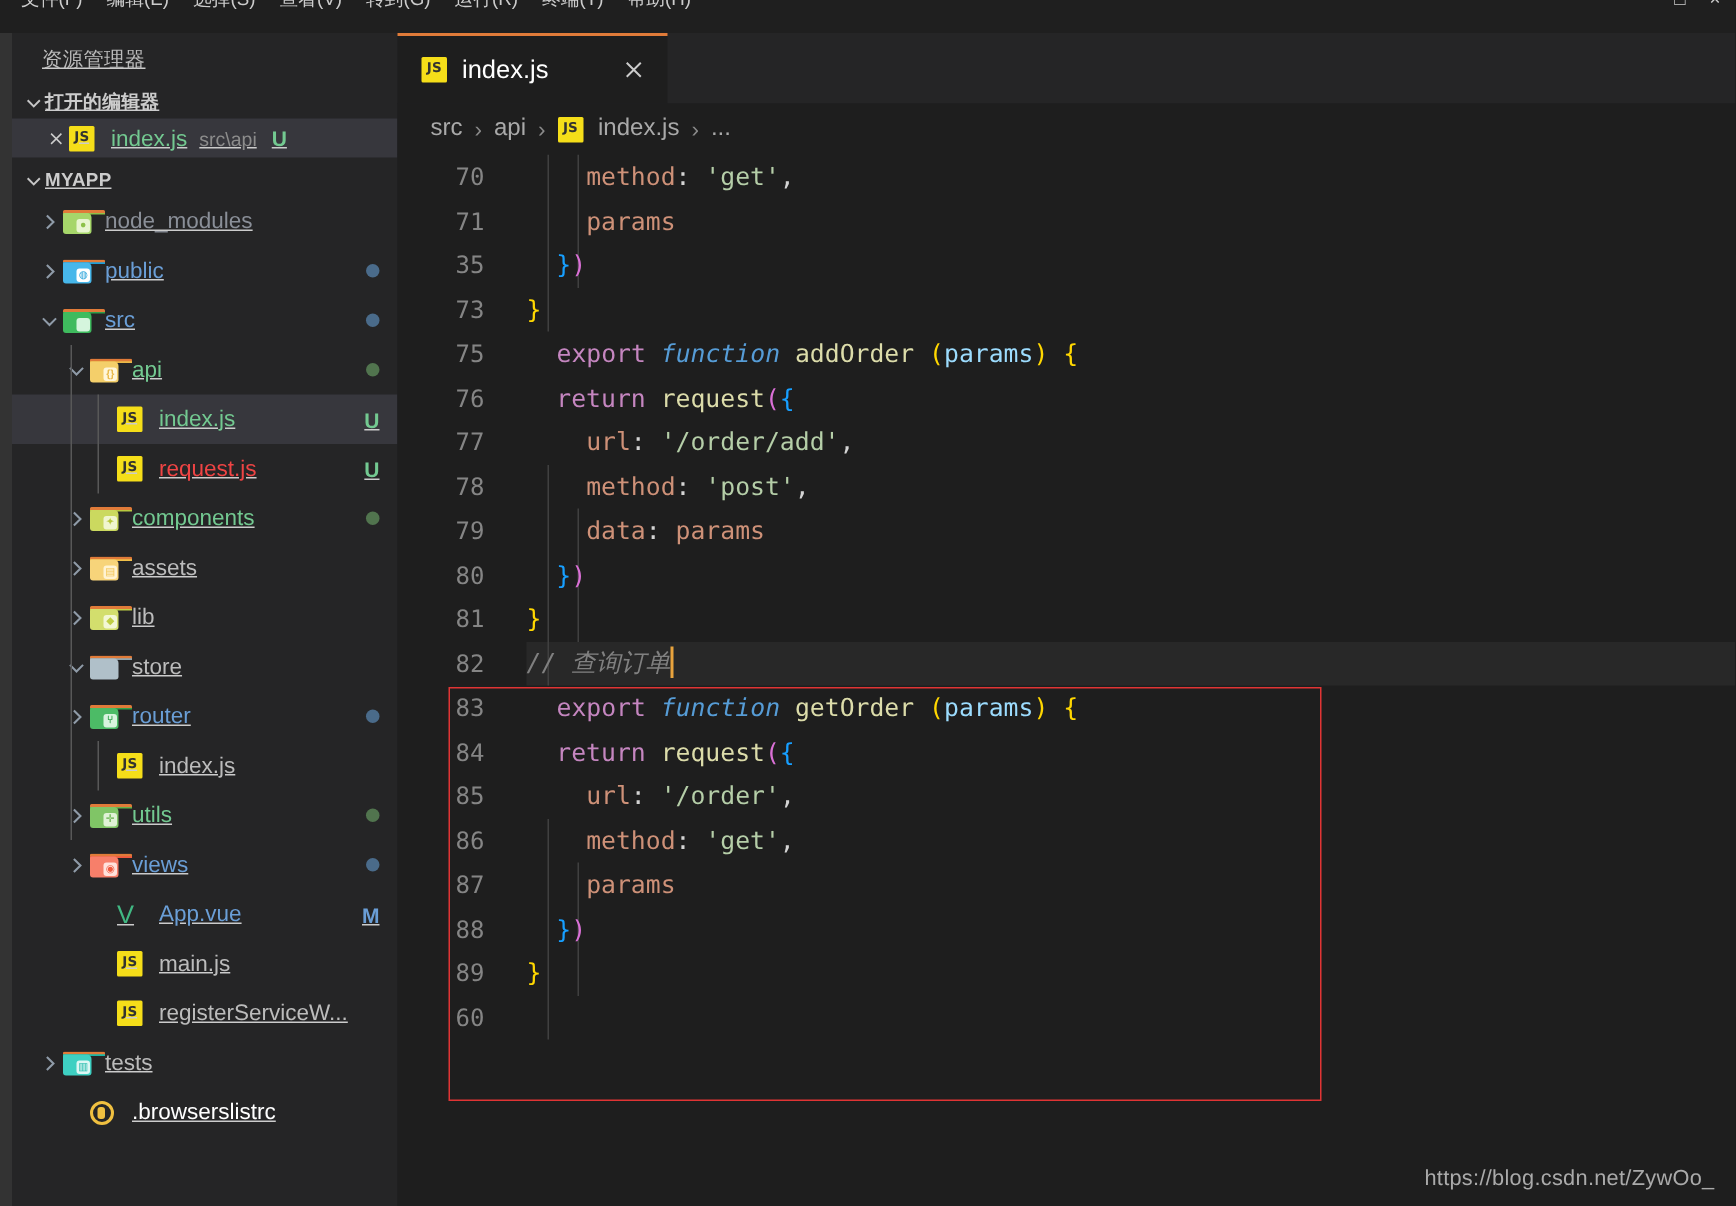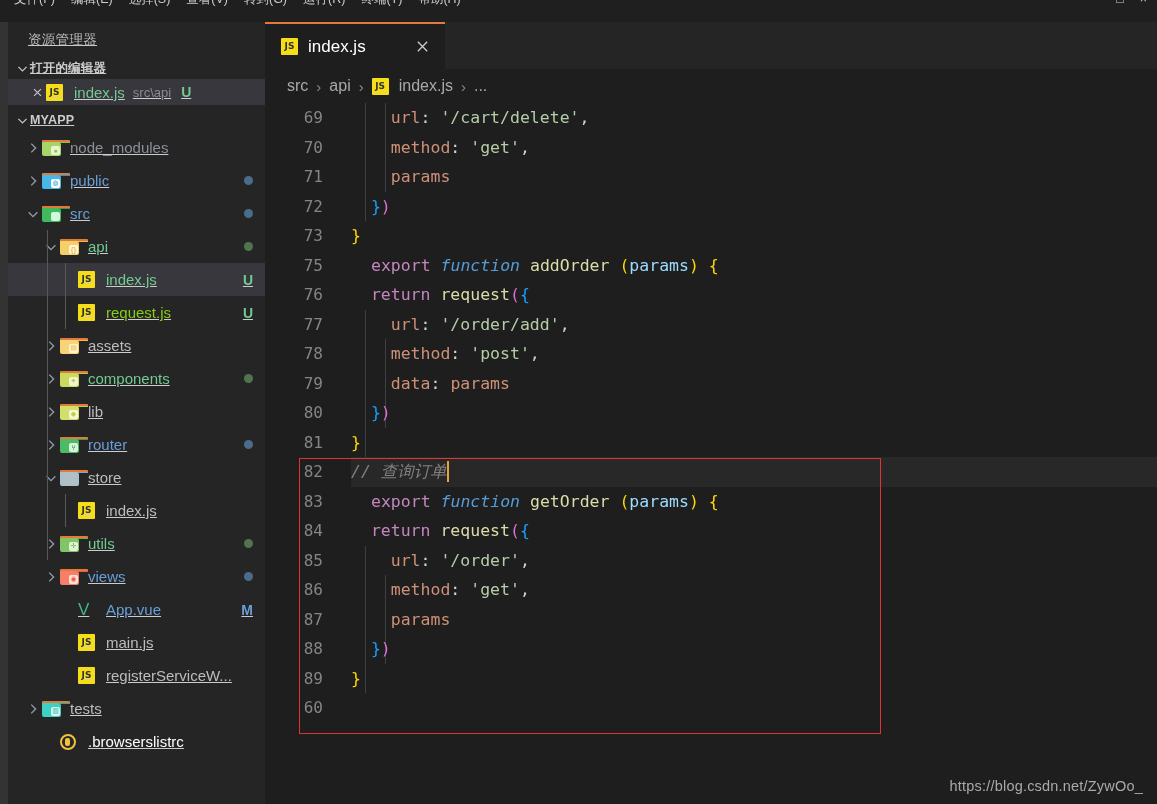--- a/index.html
+++ b/index.html
@@ -396,23 +396,41 @@
         <div class="tree-row">
           <span class="tree-indent" style="flex: 0 0 52px;"></span>
           <span class="arrow hidden">
             <svg viewBox="0 0 16 16" fill="none" stroke="currentColor" stroke-width="1.6">
               <path d="M6 3l5 5-5 5"></path>
             </svg>
           </span>
           <span class="file-icon">
             <span class="jsicon">JS</span>
           </span>
-          <span class="label" style="color: #84cc16;">request.js</span>
+          <span class="label" style="color: #ef4444;">request.js</span>
           <span class="spacer"></span>
           <span class="badge" style="color: rgb(115, 201, 145);">U</span>
+        </div>
+        <div class="tree-row">
+          <span class="tree-indent" style="flex: 0 0 34px;"></span>
+          <span class="arrow">
+            <svg viewBox="0 0 16 16" fill="none" stroke="currentColor" stroke-width="1.6">
+              <path d="M6 3l5 5-5 5"></path>
+            </svg>
+          </span>
+          <span class="file-icon">
+            <span class="fico">
+              <span class="tab" style="background:#b8c93f"></span>
+              <span class="body" style="background:#cbd95f"></span>
+              <span class="mark" style="background:#f0f5cf;color:#b8c93f">✦</span>
+            </span>
+          </span>
+          <span class="label" style="color: rgb(115, 201, 145);">components</span>
+          <span class="spacer"></span>
+          <span class="dot" style="background: rgb(81, 116, 78);"></span>
         </div>
         <div class="tree-row">
           <span class="tree-indent" style="flex: 0 0 34px;"></span>
           <span class="arrow">
             <svg viewBox="0 0 16 16" fill="none" stroke="currentColor" stroke-width="1.6">
               <path d="M6 3l5 5-5 5"></path>
             </svg>
           </span>
           <span class="file-icon">
             <span class="fico">
@@ -426,79 +444,61 @@
         </div>
         <div class="tree-row">
           <span class="tree-indent" style="flex: 0 0 34px;"></span>
           <span class="arrow">
             <svg viewBox="0 0 16 16" fill="none" stroke="currentColor" stroke-width="1.6">
               <path d="M6 3l5 5-5 5"></path>
             </svg>
           </span>
           <span class="file-icon">
             <span class="fico">
-              <span class="tab" style="background:#b8c93f"></span>
-              <span class="body" style="background:#cbd95f"></span>
-              <span class="mark" style="background:#f0f5cf;color:#b8c93f">✦</span>
-            </span>
-          </span>
-          <span class="label" style="color: rgb(115, 201, 145);">components</span>
-          <span class="spacer"></span>
-          <span class="dot" style="background: rgb(81, 116, 78);"></span>
-        </div>
-        <div class="tree-row">
-          <span class="tree-indent" style="flex: 0 0 34px;"></span>
-          <span class="arrow">
-            <svg viewBox="0 0 16 16" fill="none" stroke="currentColor" stroke-width="1.6">
-              <path d="M6 3l5 5-5 5"></path>
-            </svg>
-          </span>
-          <span class="file-icon">
-            <span class="fico">
               <span class="tab" style="background:#c0cf45"></span>
               <span class="body" style="background:#d3de6d"></span>
               <span class="mark" style="background:#f3f7d4;color:#c0cf45">◆</span>
             </span>
           </span>
           <span class="label" style="color: rgb(188, 188, 188);">lib</span>
           <span class="spacer"></span>
         </div>
         <div class="tree-row">
           <span class="tree-indent" style="flex: 0 0 34px;"></span>
           <span class="arrow">
             <svg viewBox="0 0 16 16" fill="none" stroke="currentColor" stroke-width="1.6">
+              <path d="M3 6l5 5 5-5"></path>
+            </svg>
+          </span>
+          <span class="file-icon">
+            <span class="fico">
+              <span class="tab" style="background:#90a4ae"></span>
+              <span class="body" style="background:#b0c0c9"></span>
+            </span>
+          </span>
+          <span class="label" style="color: rgb(188, 188, 188);">store</span>
+          <span class="spacer"></span>
+        </div>
+        <div class="tree-row">
+          <span class="tree-indent" style="flex: 0 0 34px;"></span>
+          <span class="arrow">
+            <svg viewBox="0 0 16 16" fill="none" stroke="currentColor" stroke-width="1.6">
               <path d="M6 3l5 5-5 5"></path>
             </svg>
           </span>
           <span class="file-icon">
             <span class="fico">
               <span class="tab" style="background:#33a14b"></span>
               <span class="body" style="background:#4cbb66"></span>
               <span class="mark" style="background:#d8f3de;color:#33a14b">⑂</span>
             </span>
           </span>
           <span class="label" style="color: rgb(106, 158, 214);">router</span>
           <span class="spacer"></span>
           <span class="dot" style="background: rgb(74, 107, 138);"></span>
-        </div>
-        <div class="tree-row">
-          <span class="tree-indent" style="flex: 0 0 34px;"></span>
-          <span class="arrow">
-            <svg viewBox="0 0 16 16" fill="none" stroke="currentColor" stroke-width="1.6">
-              <path d="M3 6l5 5 5-5"></path>
-            </svg>
-          </span>
-          <span class="file-icon">
-            <span class="fico">
-              <span class="tab" style="background:#90a4ae"></span>
-              <span class="body" style="background:#b0c0c9"></span>
-            </span>
-          </span>
-          <span class="label" style="color: rgb(188, 188, 188);">store</span>
-          <span class="spacer"></span>
         </div>
         <div class="tree-row">
           <span class="tree-indent" style="flex: 0 0 52px;"></span>
           <span class="arrow hidden">
             <svg viewBox="0 0 16 16" fill="none" stroke="currentColor" stroke-width="1.6">
               <path d="M6 3l5 5-5 5"></path>
             </svg>
           </span>
           <span class="file-icon">
             <span class="jsicon">JS</span>
@@ -639,24 +639,23 @@
     <span class="bc-sep">›</span>
     <span class="file-icon" style="width:19px;flex:0 0 19px;margin-right:2px">
         <span class="jsicon">JS</span>
       </span>
     <span class="bc-item">index.js</span>
     <span class="bc-sep">›</span>
     <span class="bc-item">...</span>
   </div>
 
   <div class="editor" id="editor">
-      <div class="code-line"><div class="gutter">69</div><div class="code-text"><span class="tk-punct">    </span><span class="tk-prop">url</span><span class="tk-punct">: </span><span class="tk-str">'/cart/delete'</span><span class="tk-punct">,</span></div></div>
       <div class="code-line"><div class="gutter">70</div><div class="code-text"><span class="tk-punct">    </span><span class="tk-prop">method</span><span class="tk-punct">: </span><span class="tk-str">'get'</span><span class="tk-punct">,</span></div></div>
       <div class="code-line"><div class="gutter">71</div><div class="code-text"><span class="tk-punct">    </span><span class="tk-prop">params</span></div></div>
-      <div class="code-line"><div class="gutter">72</div><div class="code-text"><span class="tk-punct">  </span><span class="tk-b-blue">}</span><span class="tk-b-pink">)</span></div></div>
+      <div class="code-line"><div class="gutter">35</div><div class="code-text"><span class="tk-punct">  </span><span class="tk-b-blue">}</span><span class="tk-b-pink">)</span></div></div>
       <div class="code-line"><div class="gutter">73</div><div class="code-text"><span class="tk-b-yellow">}</span></div></div>
       <div class="code-line"><div class="gutter">75</div><div class="code-text"><span class="tk-key">export </span><span class="tk-fn">function</span><span class="tk-punct"> </span><span class="tk-fname">addOrder</span><span class="tk-punct"> </span><span class="tk-b-yellow">(</span><span class="tk-var">params</span><span class="tk-b-yellow">)</span><span class="tk-punct"> </span><span class="tk-b-yellow">{</span></div></div>
       <div class="code-line"><div class="gutter">76</div><div class="code-text"><span class="tk-punct">  </span><span class="tk-ret">return</span><span class="tk-punct"> </span><span class="tk-call">request</span><span class="tk-b-pink">(</span><span class="tk-b-blue">{</span></div></div>
       <div class="code-line"><div class="gutter">77</div><div class="code-text"><span class="tk-punct">    </span><span class="tk-prop">url</span><span class="tk-punct">: </span><span class="tk-str">'/order/add'</span><span class="tk-punct">,</span></div></div>
       <div class="code-line"><div class="gutter">78</div><div class="code-text"><span class="tk-punct">    </span><span class="tk-prop">method</span><span class="tk-punct">: </span><span class="tk-str">'post'</span><span class="tk-punct">,</span></div></div>
       <div class="code-line"><div class="gutter">79</div><div class="code-text"><span class="tk-punct">    </span><span class="tk-prop">data</span><span class="tk-punct">: </span><span class="tk-prop">params</span></div></div>
       <div class="code-line"><div class="gutter">80</div><div class="code-text"><span class="tk-punct">  </span><span class="tk-b-blue">}</span><span class="tk-b-pink">)</span></div></div>
       <div class="code-line"><div class="gutter">81</div><div class="code-text"><span class="tk-b-yellow">}</span></div></div>
       <div class="code-line current"><div class="line-bg"></div><div class="gutter">82</div><div class="code-text"><span class="tk-cmt-gray">// 查询订单</span><span class="cursor"></span></div></div>
       <div class="code-line"><div class="gutter">83</div><div class="code-text"><span class="tk-key">export </span><span class="tk-fn">function</span><span class="tk-punct"> </span><span class="tk-fname">getOrder</span><span class="tk-punct"> </span><span class="tk-b-yellow">(</span><span class="tk-var">params</span><span class="tk-b-yellow">)</span><span class="tk-punct"> </span><span class="tk-b-yellow">{</span></div></div>

